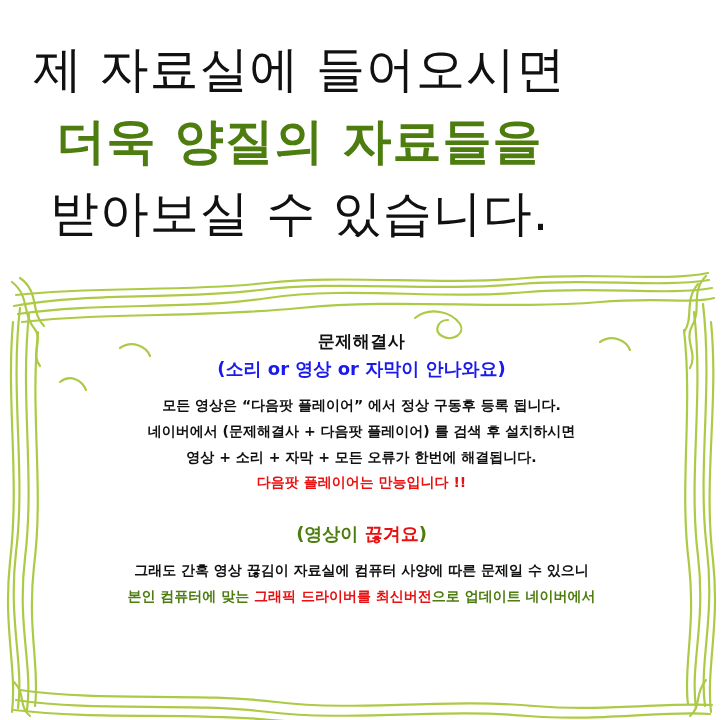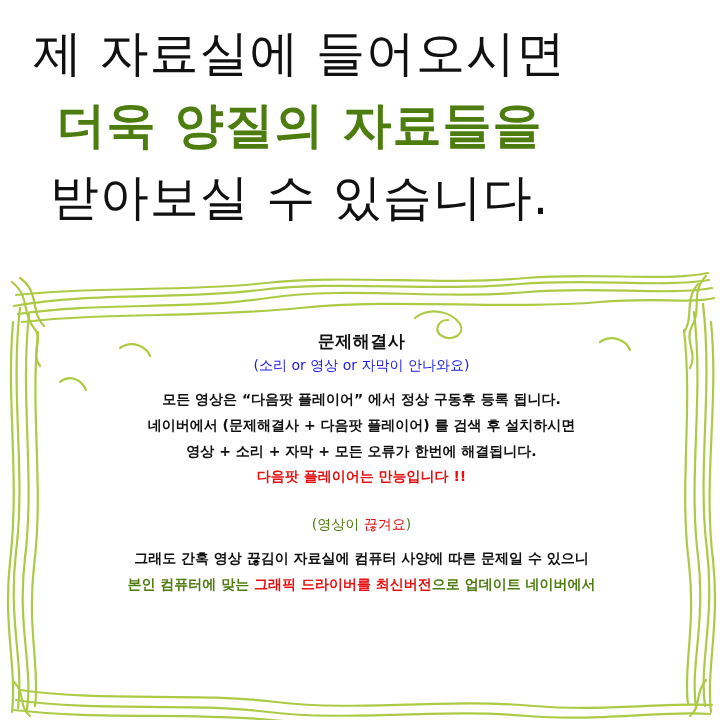--- a/index.html
+++ b/index.html
@@ -20,21 +20,21 @@
   .headline {
     position: absolute;
     top: 0;
     left: 0;
     width: 599px;
     height: 272px;
     display: flex;
     flex-direction: column;
     align-items: center;
     justify-content: flex-start;
-    padding-top: 18px;
+    padding-top: 34px;
     box-sizing: border-box;
   }
   .headline-line {
     font-family: "DejaVu Sans", sans-serif;
     font-size: 49px;
     line-height: 72px;
     letter-spacing: 1px;
     font-weight: 400;
     white-space: nowrap;
   }
@@ -64,22 +64,22 @@
     font-family: "DejaVu Sans", sans-serif;
   }
   .c-title {
     font-size: 17px;
     font-weight: bold;
     color: #111111;
     margin-bottom: 4px;
     letter-spacing: 0.5px;
   }
   .c-sub {
-    font-size: 14px;
-    font-weight: normal;
+    font-size: 18px;
+    font-weight: bold;
     color: #1a1aee;
     margin-bottom: 11px;
   }
   .c-line {
     font-size: 14px;
     color: #111111;
     line-height: 26px;
     font-weight: bold;
   }
   .c-red {

